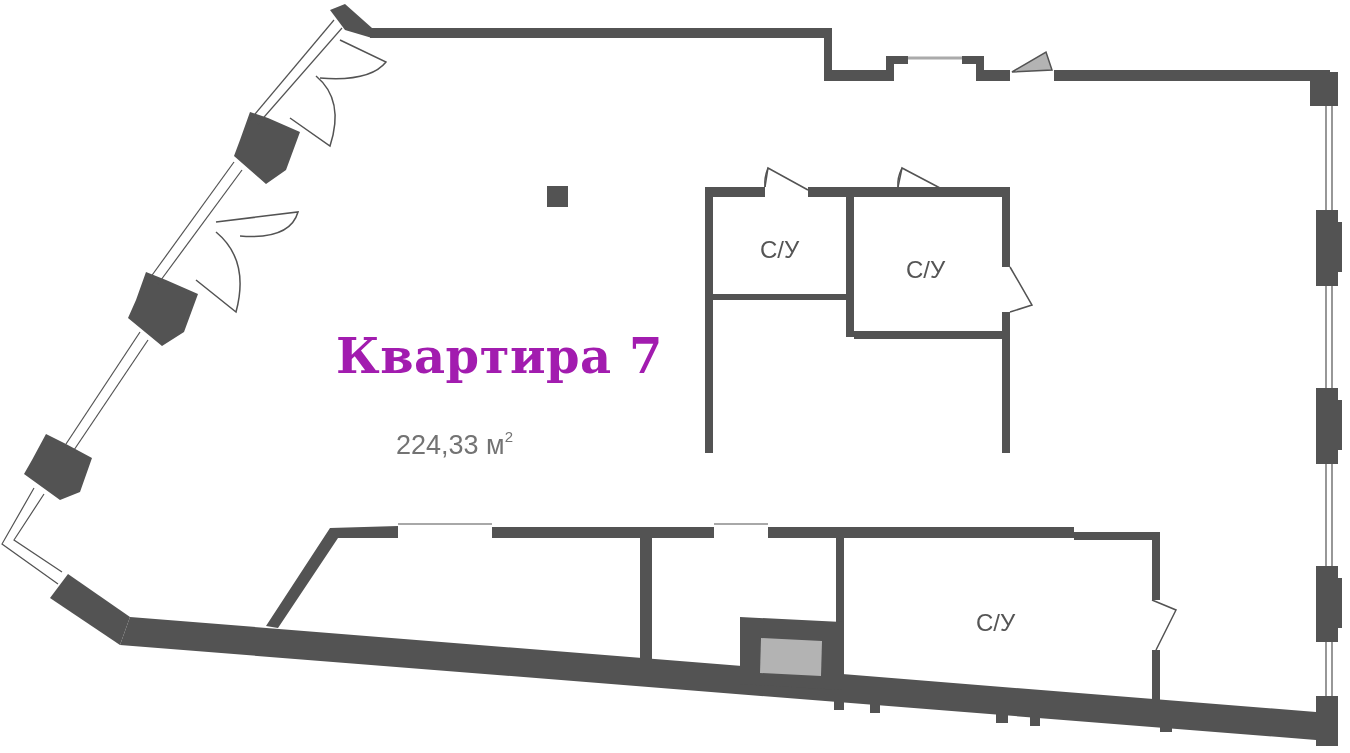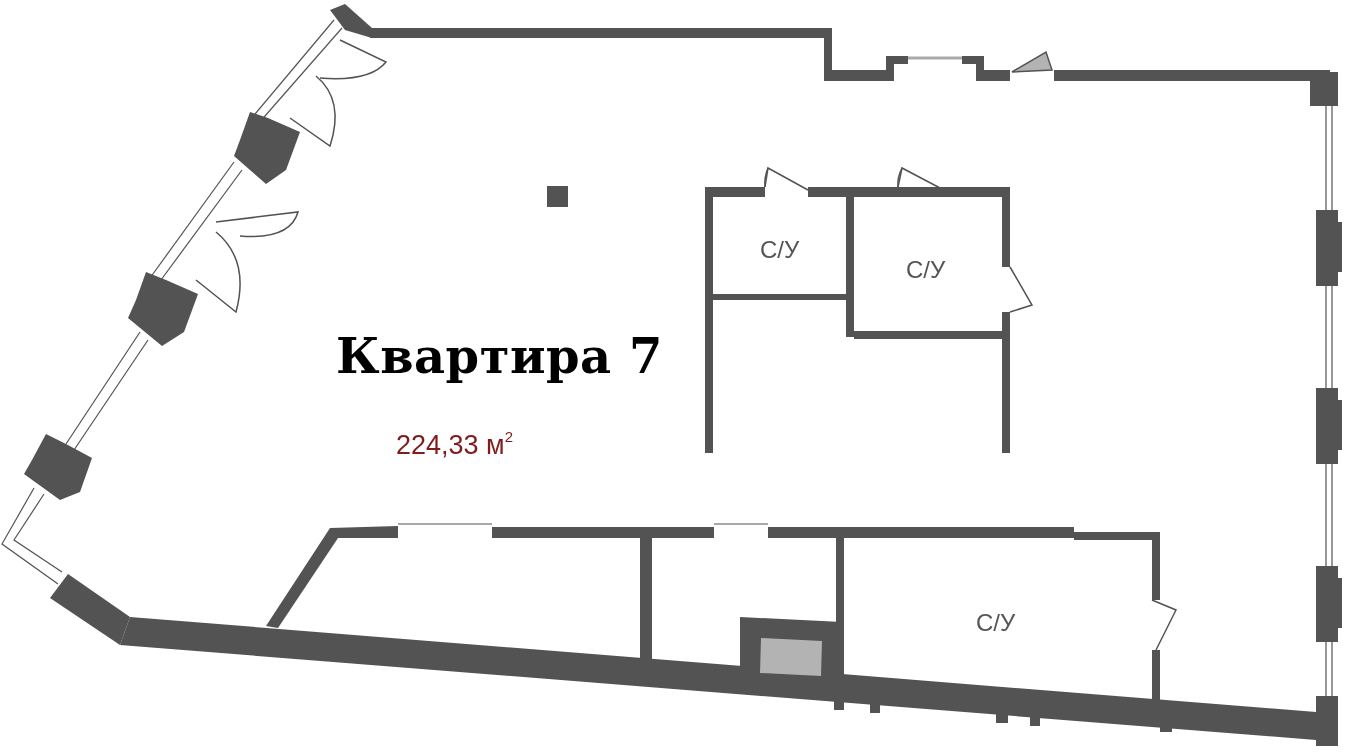--- a/index.html
+++ b/index.html
@@ -1,27 +1,27 @@
 <!DOCTYPE html>
 <html><head>
   <meta charset="utf-8">
   <style>
     html, body { margin: 0; padding: 0; background: #ffffff; }
     body { width: 1350px; height: 753px; position: relative; overflow: hidden; }
     .plan { position: absolute; left: 0; top: 0; width: 1350px; height: 753px; }
     .title {
       position: absolute; left: 336px; top: 328px;
       font-family: "DejaVu Serif", "Liberation Serif", serif;
-      font-size: 48px; font-weight: bold; color: #000000; letter-spacing: 0.5px;
+      font-size: 48px; font-weight: bold; color: #a21caf; letter-spacing: 0.5px;
       white-space: nowrap;
     }
     .area {
       position: absolute; left: 396px; top: 428px;
       font-family: "Liberation Sans", "DejaVu Sans", sans-serif;
-      font-size: 27px; color: #7f1d1d; white-space: nowrap;
+      font-size: 27px; color: #737373; white-space: nowrap;
     }
     .area sup { font-size: 15px; vertical-align: 12px; }
     .room-label {
       position: absolute;
       font-family: "Liberation Sans", "DejaVu Sans", sans-serif;
       font-size: 24px; color: #555555; white-space: nowrap;
     }
   </style>
 </head>
 <body>

